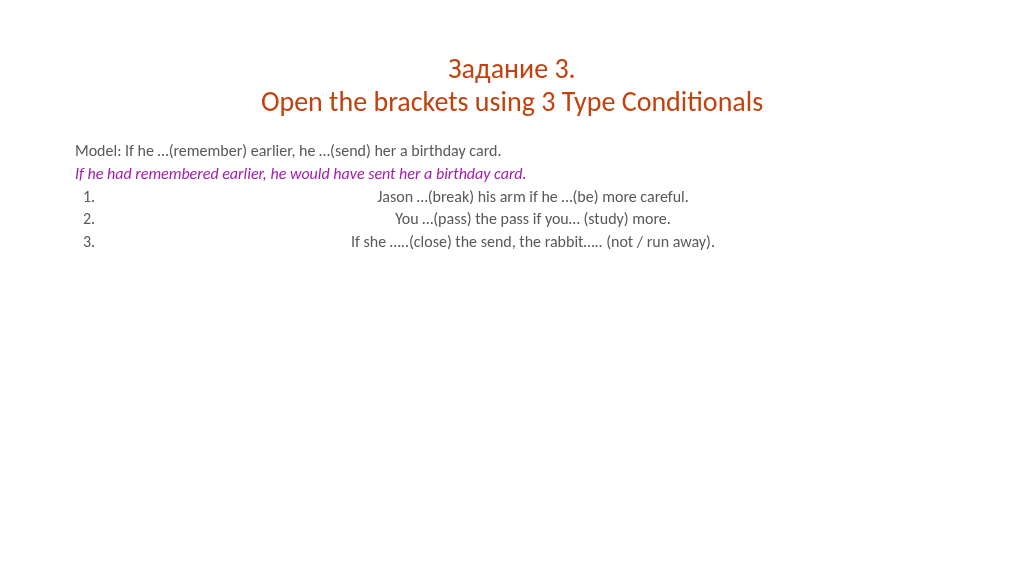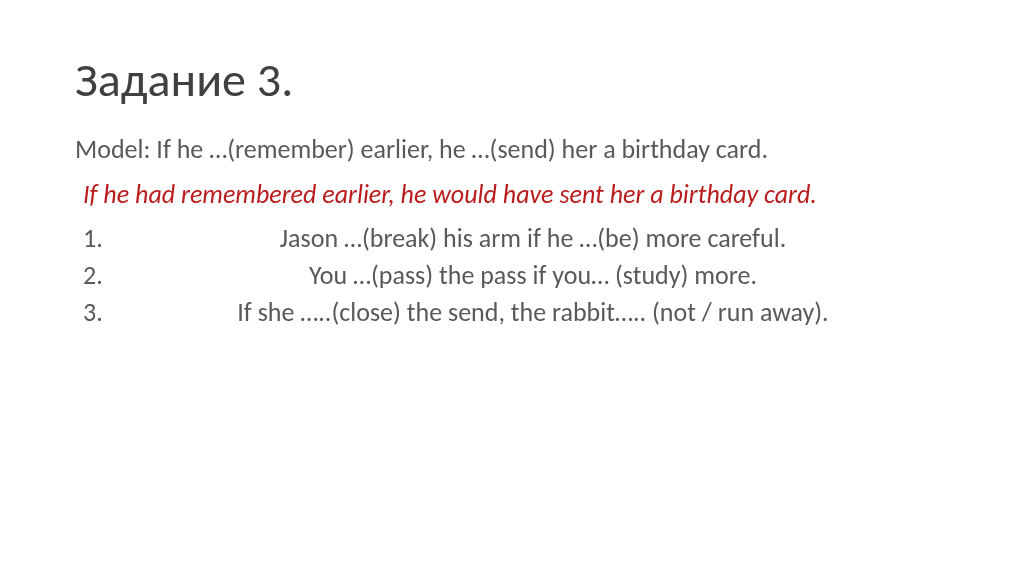--- a/index.html
+++ b/index.html
@@ -12,38 +12,39 @@
     color: #595959;
     overflow: hidden;
   }
   .slide {
     box-sizing: border-box;
     padding: 52px 75px 40px 75px;
     width: 100%;
     height: 100%;
   }
   .title {
-    font-size: 48px;
+    font-size: 28px;
     font-weight: 400;
     line-height: 1.18;
     margin: 0 0 22px 0;
-    color: #404040;
+    color: #c2410c;
+    text-align: center;
   }
   .body-text {
-    font-size: 26px;
+    font-size: 16px;
     line-height: 1.42;
     color: #595959;
   }
   .model {
     margin: 0;
   }
   .model-answer {
-    color: #b91c1c;
+    color: #a21caf;
     font-style: italic;
-    margin: 8px;
+    margin: 0;
   }
   ol.items {
     list-style: none;
     padding: 0;
     margin: 0;
     counter-reset: item;
     text-align: center;
   }
   ol.items li {
     counter-increment: item;
@@ -57,20 +58,21 @@
     top: 0;
   }
 </style>
 </head>
 <body>
 
 <div class="slide">
 
   <h1 class="title">
     <span>Задание 3.</span><br>
+    <span>Open the brackets using 3 Type Conditionals</span>
   </h1>
 
   <div class="body-text">
 
     <p class="model">
       <span>Model: </span><span>If he …(remember) earlier, he …(send) her a birthday card.</span>
     </p>
 
     <p class="model-answer">If he had remembered earlier, he would have sent her a birthday card.</p>
 

